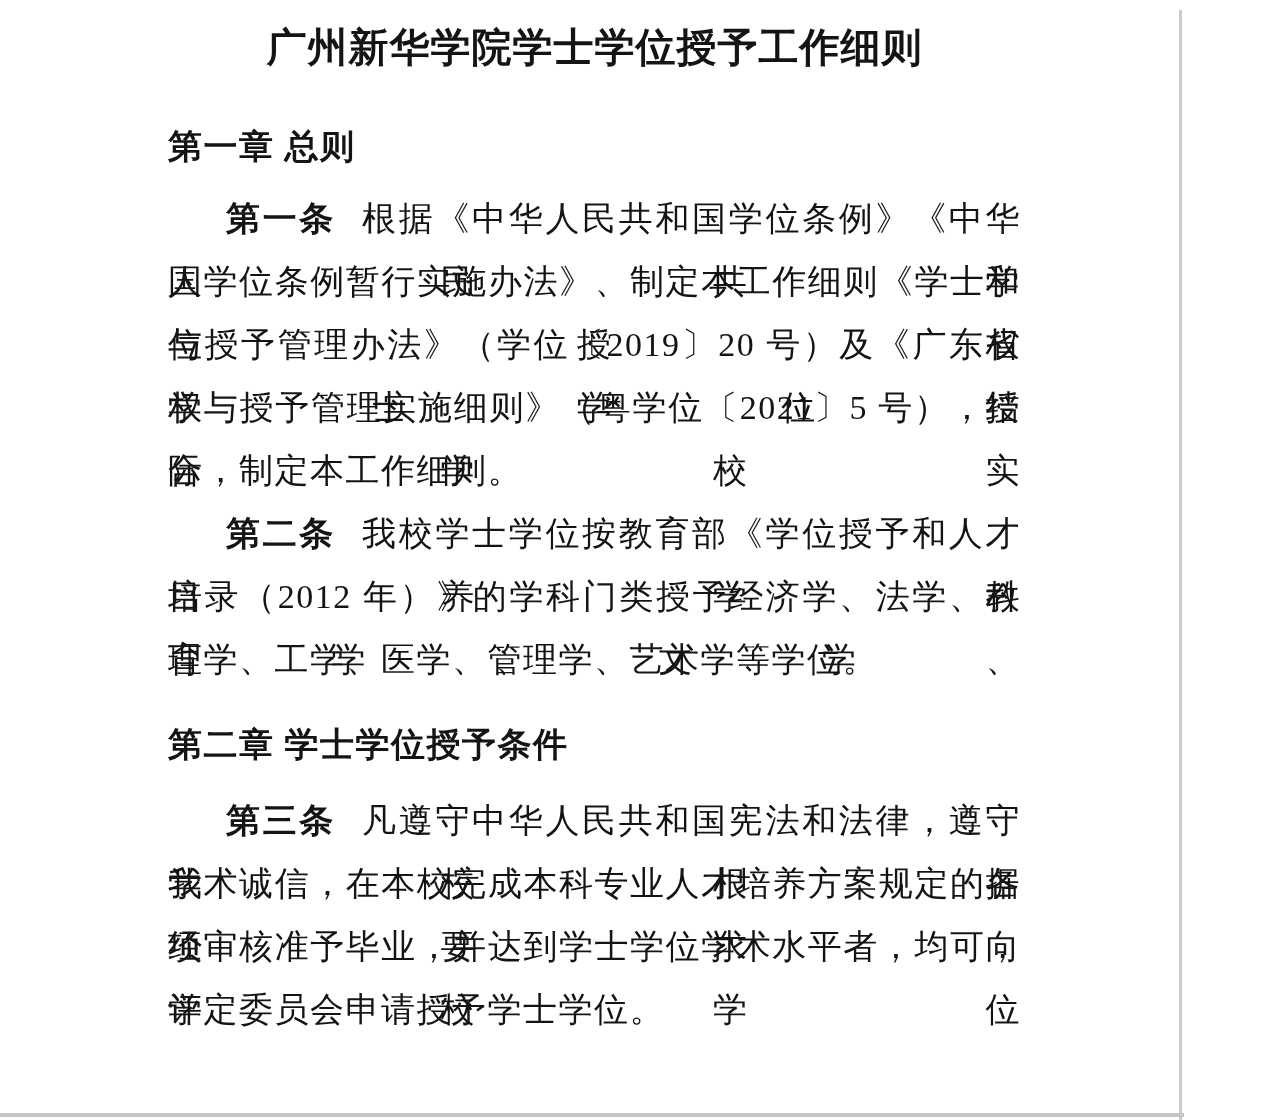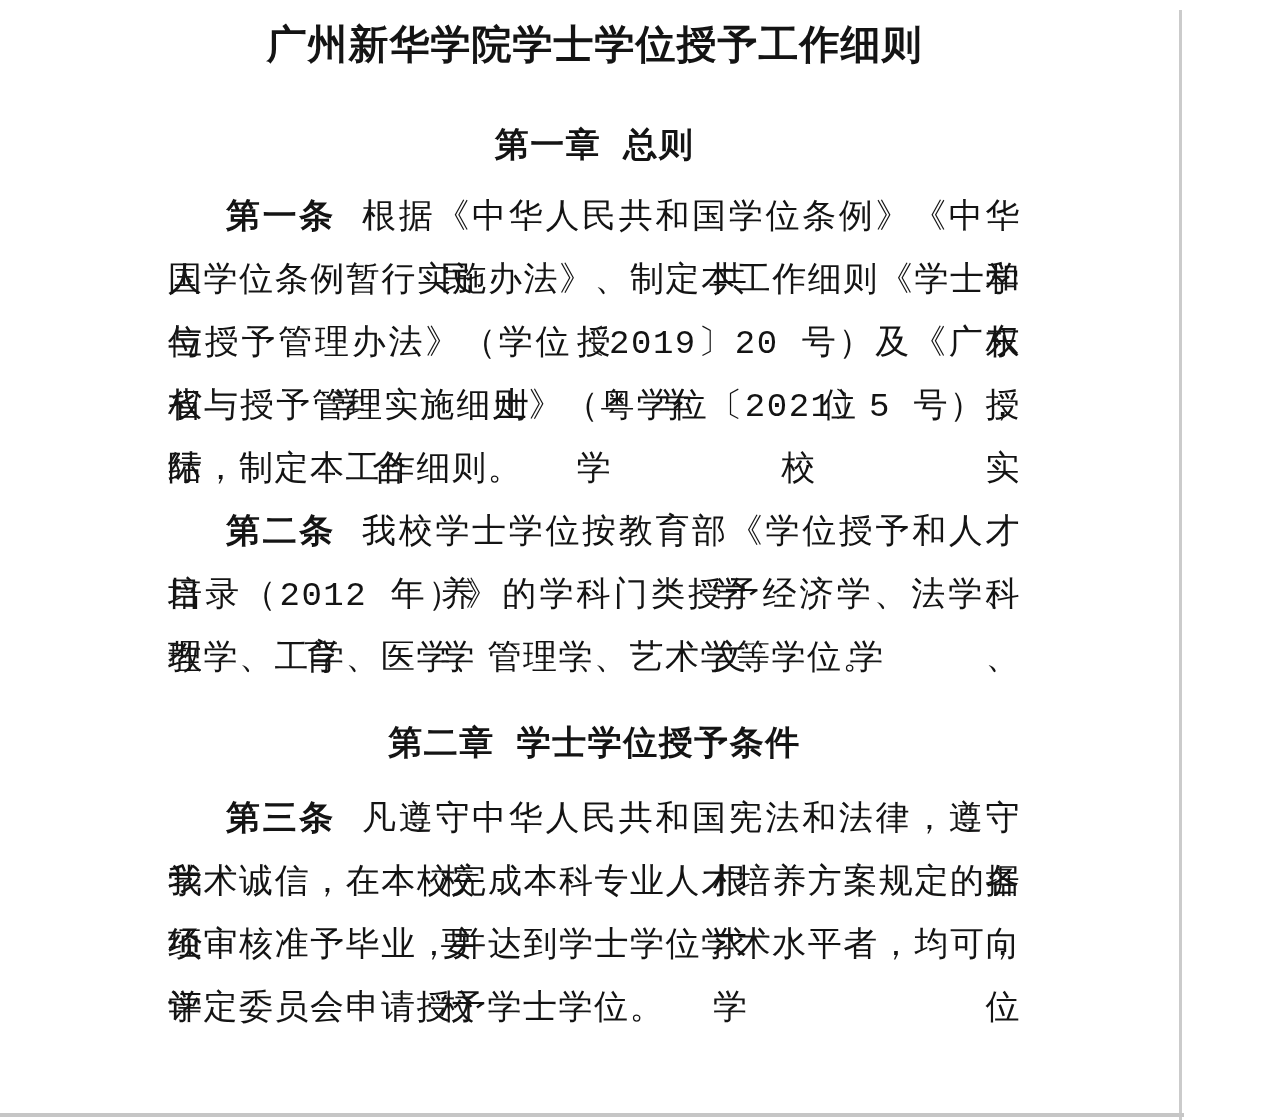--- a/index.html
+++ b/index.html
@@ -7,21 +7,21 @@
     padding: 0;
     background: #ffffff;
   }
   .page {
     position: relative;
     width: 1184px;
     height: 1120px;
     background: #ffffff;
     overflow: hidden;
     color: #141414;
-    font-family: Liberation Mono, monospace;
+    font-family: Liberation Serif, serif;
   }
   
   .scan-edge-right {
     position: absolute;
     top: 10px;
     right: 2px;
     width: 3px;
     height: 1110px;
     background: #cbcbcb;
   }
@@ -42,21 +42,20 @@
   .title {
     margin: 0;
     text-align: center;
     font-size: 40px;
     font-weight: bold;
     line-height: 48px;
     letter-spacing: 1px;
   }
   .chapter-heading {
     margin: 0;
-    text-align: center;
     font-size: 34px;
     font-weight: bold;
     line-height: 40px;
   }
   .chapter-heading.first {
     margin-top: 55px;
     margin-bottom: 20px;
   }
   .chapter-heading.second {
     margin-top: 34px;

